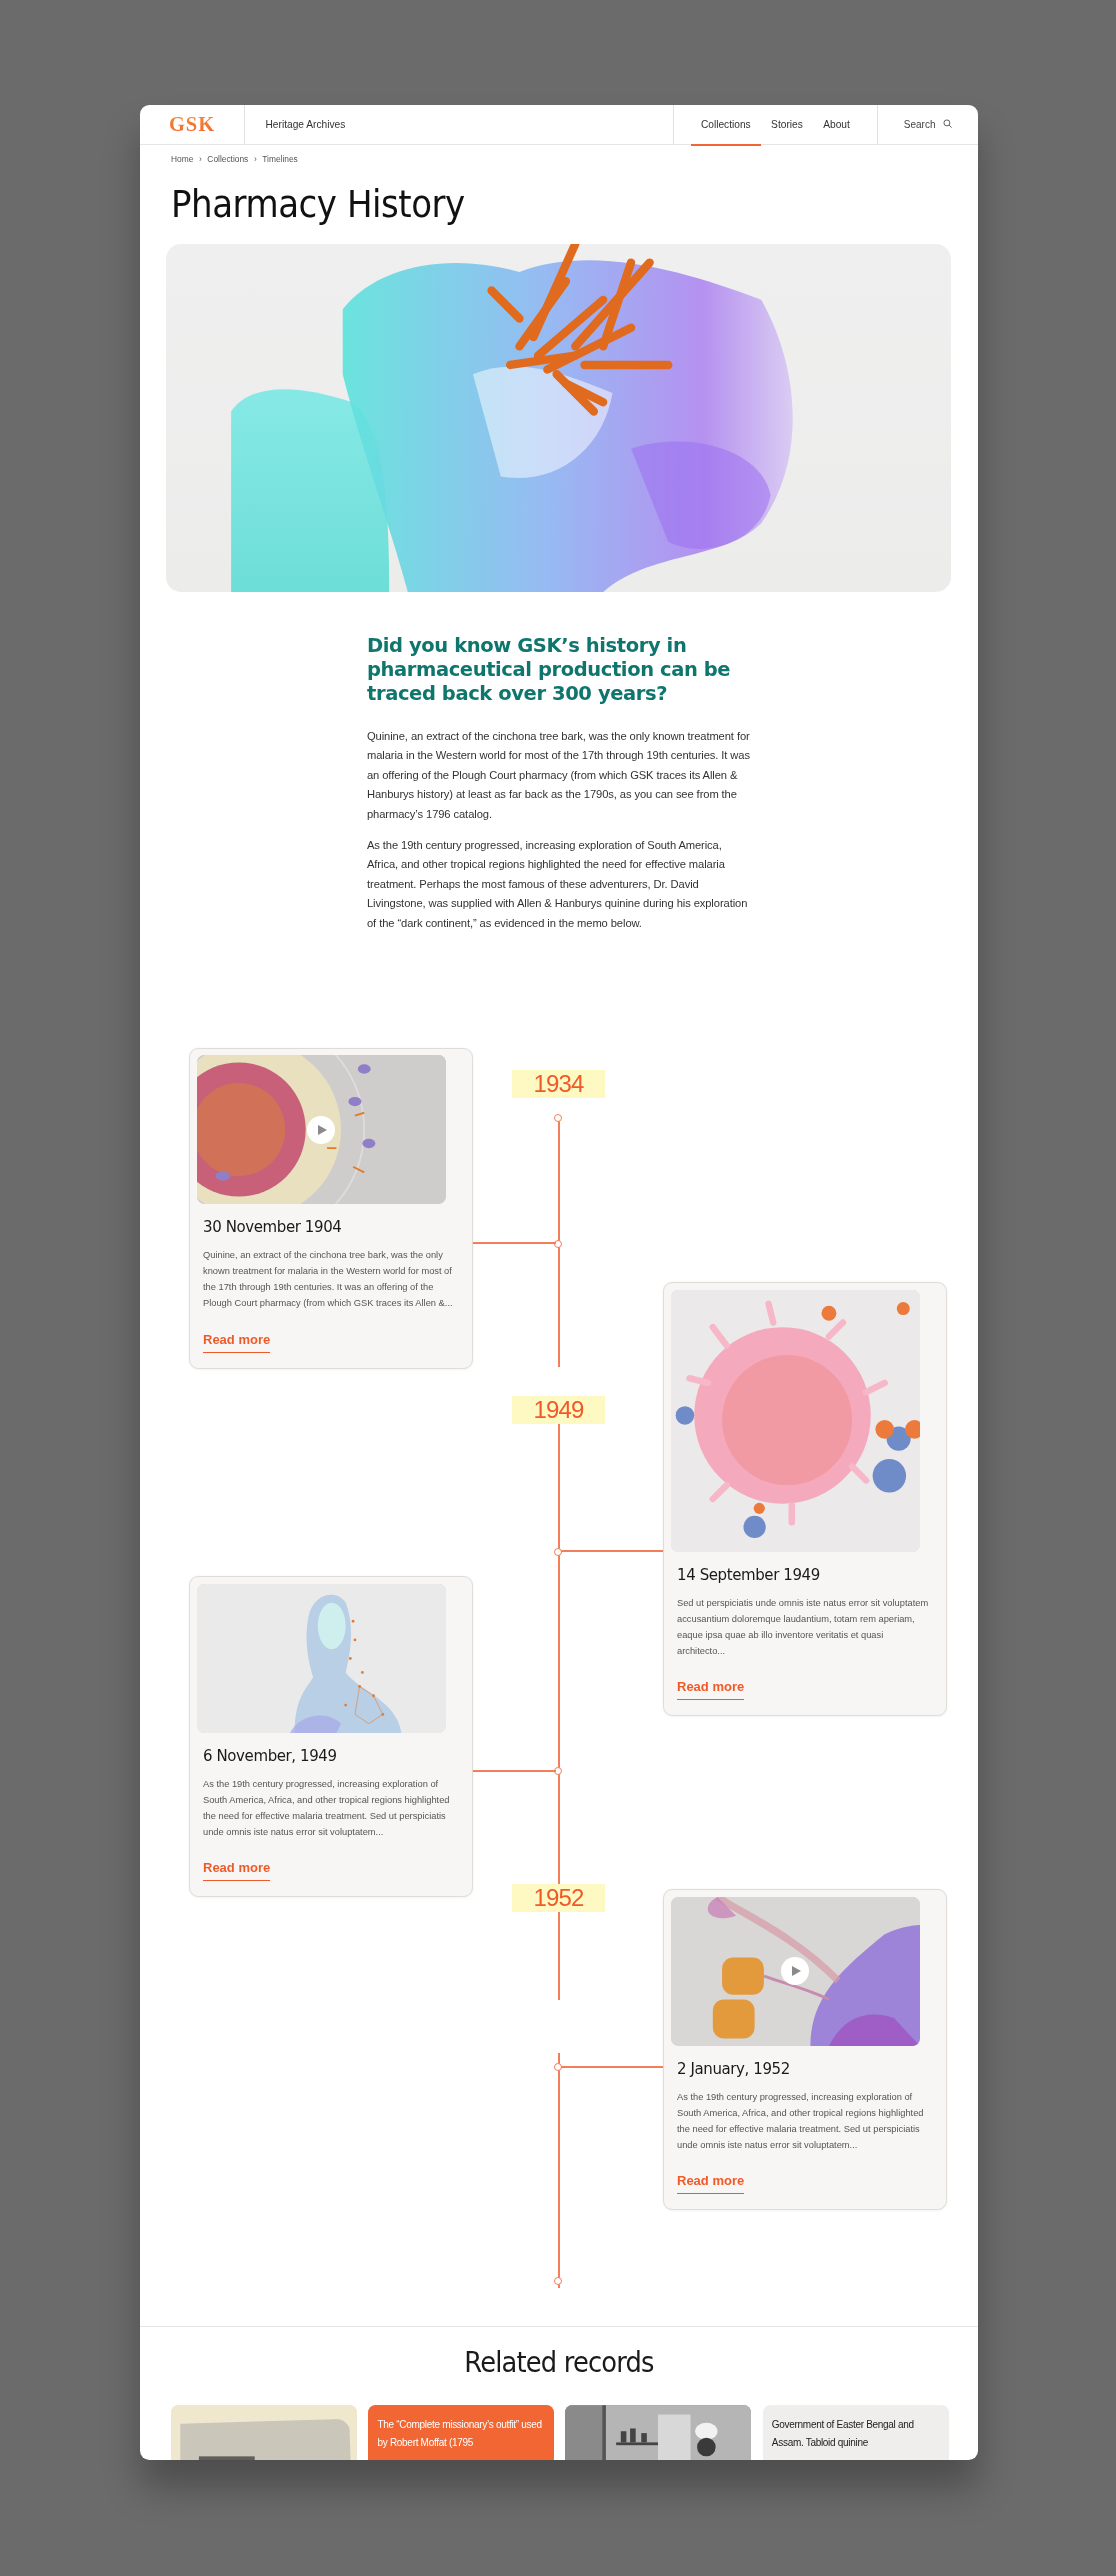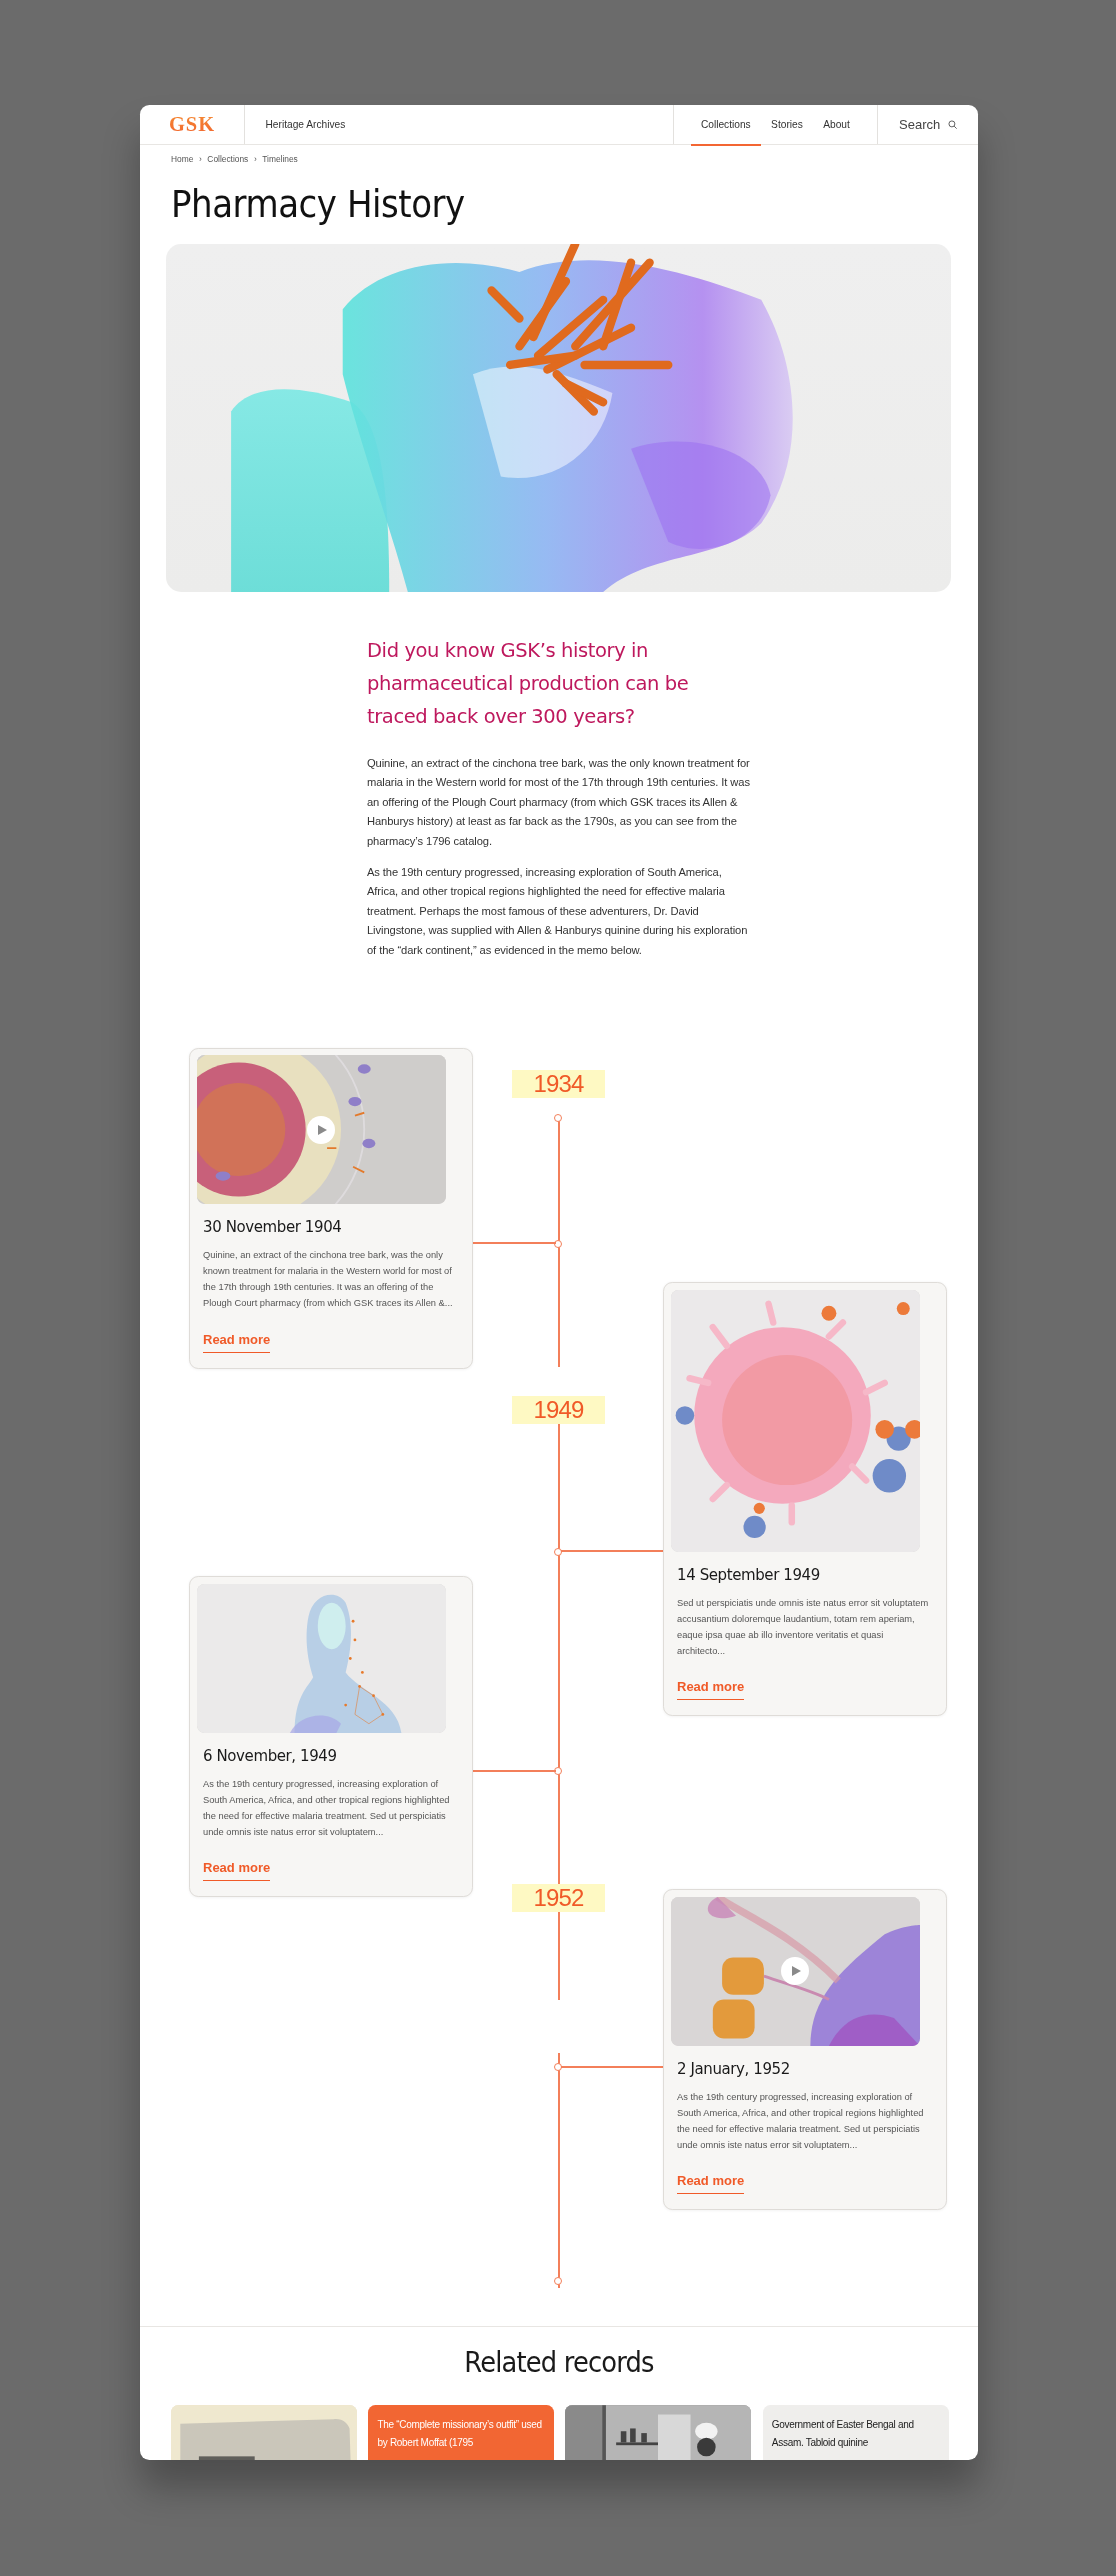--- a/index.html
+++ b/index.html
@@ -61,21 +61,21 @@
     cursor: pointer;
   }
   .nav-item.active::after {
     content: ""; position: absolute; left: 0; right: 0; bottom: -1.9px;
     height: 1.9px; background: #f36633;
   }
   .search {
     border-left: 0.9px solid #e3e1de;
     width: 101px;
     display: flex; align-items: center; justify-content: center;
-    gap: 7.4px; font-size: 13px; color: #444; cursor: pointer;
+    gap: 7.4px; font-size: 10px; color: #444; cursor: pointer;
   }
   .search svg { width: 9.3px; height: 9.3px; }
   .breadcrumb {
     margin: 9.3px 0 0 31px;
     display: flex; align-items: center; gap: 5.6px;
     font-size: 8.4px; color: #555;
   }
   .breadcrumb .sep { font-size: 8.4px; color: #555; }
   .page-title {
     margin: 18.6px 0 0 31px;
@@ -95,21 +95,21 @@
     overflow: hidden;
     background: linear-gradient(180deg, #efefef 0%, #ececeb 100%);
     position: relative;
   }
   .hero svg { position: absolute; left: 0; top: 0; width: 100%; height: 100%; }
   .intro {
     margin: 42px 0 0 227px;
     width: 386px;
   }
   .intro h2 {
-    font-size: 19.5px; font-weight: normal; line-height: 33px; color: #be185d;
+    font-size: 19.5px; font-weight: bold; line-height: 24px; color: #0f766e;
     font-family: "DejaVu Sans", sans-serif;
     letter-spacing: -0.4px;
   }
   .intro p {
     margin-top: 20.5px;
     font-size: 11.2px; line-height: 19.5px; color: #333;
     letter-spacing: -0.1px;
   }
   .intro p + p { margin-top: 11.2px; }
 

